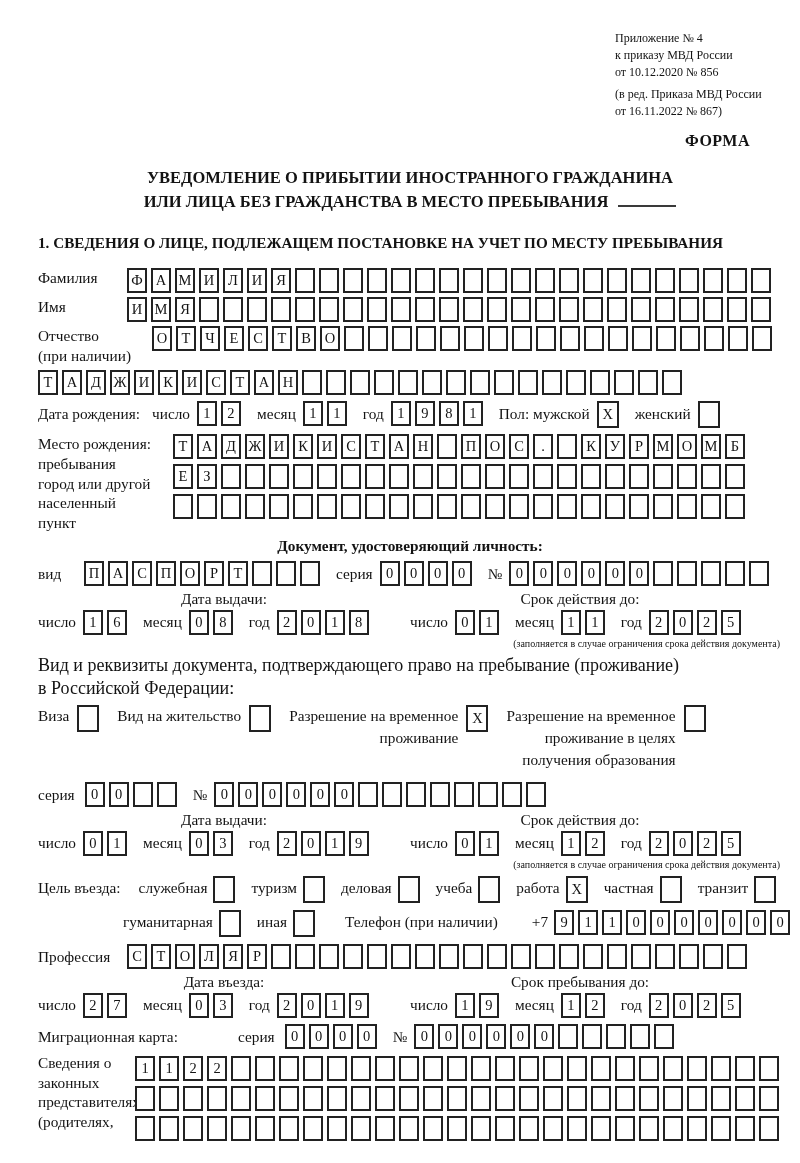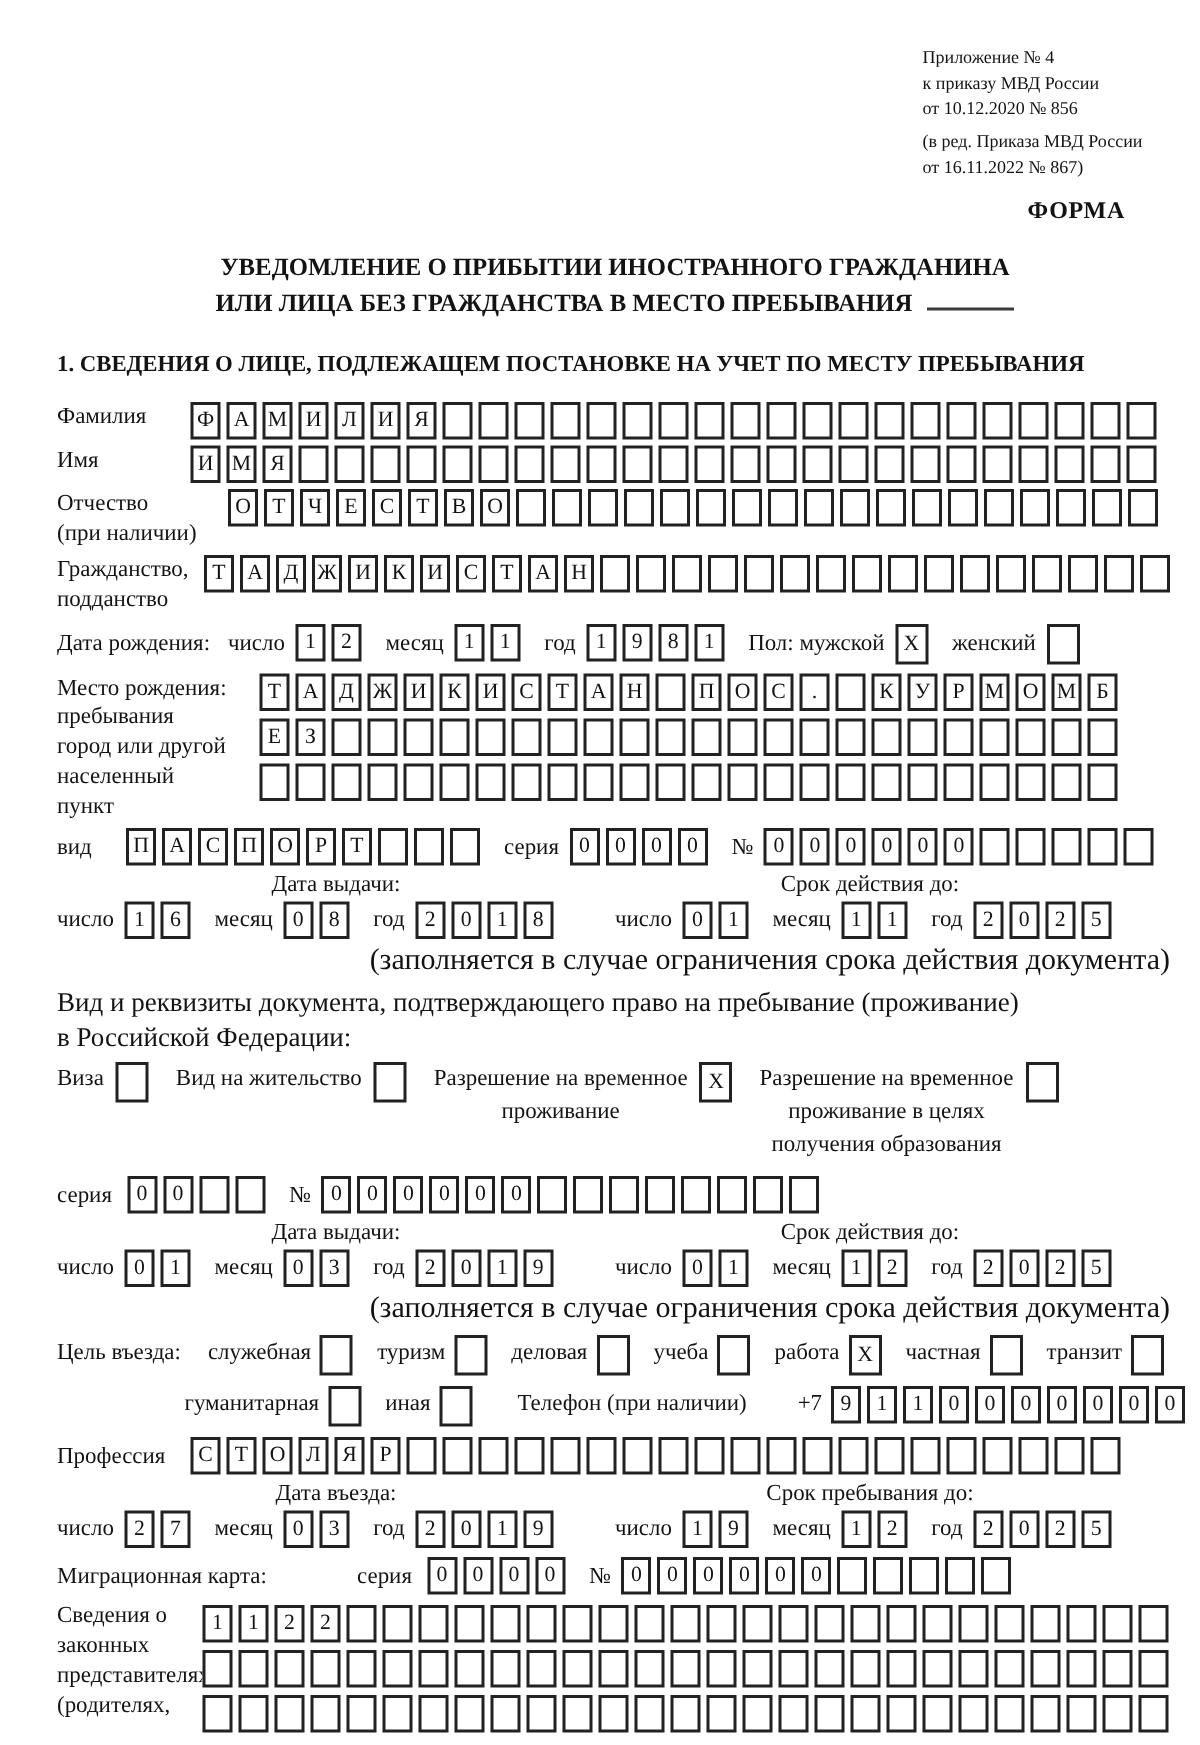--- a/index.html
+++ b/index.html
@@ -34,26 +34,26 @@
 
   .center-bold{font-weight:bold;text-align:center;font-size:15.3px;margin:4px 0 6px;}
 
   
   .dates-head{display:flex;font-size:15.3px;margin-top:2px;}
   .dates-head .dh1{width:372px;text-align:center;}
   .dates-head .dh2{width:340px;text-align:center;}
   .dates-line{display:flex;font-size:15.3px;margin-top:2px;}
   .dates-line .dg{display:flex;align-items:flex-start;}
   .dates-line .dg1{width:372px;}
-  .note{text-align:right;font-size:20px;margin:3px 2px 6px 0;}
+  .note{text-align:right;font-size:10px;margin:3px 2px 6px 0;}
 
   .plain{font-size:18px;margin:2px 0;}
   .perm-options{display:flex;align-items:flex-start;margin:6px 0 10px;font-size:15.3px;}
   .popt{display:flex;align-items:flex-start;margin-right:14px;}
-  .popt .opt-lines{text-align:center;margin-right:8px;}
+  .popt .opt-lines{text-align:right;margin-right:8px;}
   .popt .opt-lines span{display:block;line-height:1.45;}
   .popt.single .opt-lines{text-align:left;}
 
   .purpose-row{display:flex;align-items:flex-start;font-size:15.3px;margin-bottom:7px;}
   .purpose-row .pname{margin:3px 6px 0 12px;white-space:nowrap;}
   .purpose-row .pname.first{margin-left:0;}
   .indent85{margin-left:85px;}
 </style>
 </head>
 <body>
@@ -173,24 +173,20 @@
         <span class="cell"></span>
         <span class="cell"></span>
         <span class="cell"></span>
         <span class="cell"></span>
         <span class="cell"></span>
         <span class="cell"></span>
       </span>
   </div>
 
   <div class="frow">
-    <span class="flabel w98 stack">
-      <span class="line">Гражданство,</span>
-      <span class="line">подданство</span>
-    </span>
     <span class="boxes">
         <span class="cell">Т</span>
         <span class="cell">А</span>
         <span class="cell">Д</span>
         <span class="cell">Ж</span>
         <span class="cell">И</span>
         <span class="cell">К</span>
         <span class="cell">И</span>
         <span class="cell">С</span>
         <span class="cell">Т</span>
@@ -326,20 +322,21 @@
           <span class="cell"></span>
           <span class="cell"></span>
           <span class="cell"></span>
           <span class="cell"></span>
           <span class="cell"></span>
           <span class="cell"></span>
         </span>
     </span>
   </div>
 
+  <div class="center-bold">Документ, удостоверяющий личность:</div>
   <div class="frow">
     <span class="flabel w46" style="margin-top:3px;">вид</span>
     <span class="boxes">
         <span class="cell">П</span>
         <span class="cell">А</span>
         <span class="cell">С</span>
         <span class="cell">П</span>
         <span class="cell">О</span>
         <span class="cell">Р</span>
         <span class="cell">Т</span>

